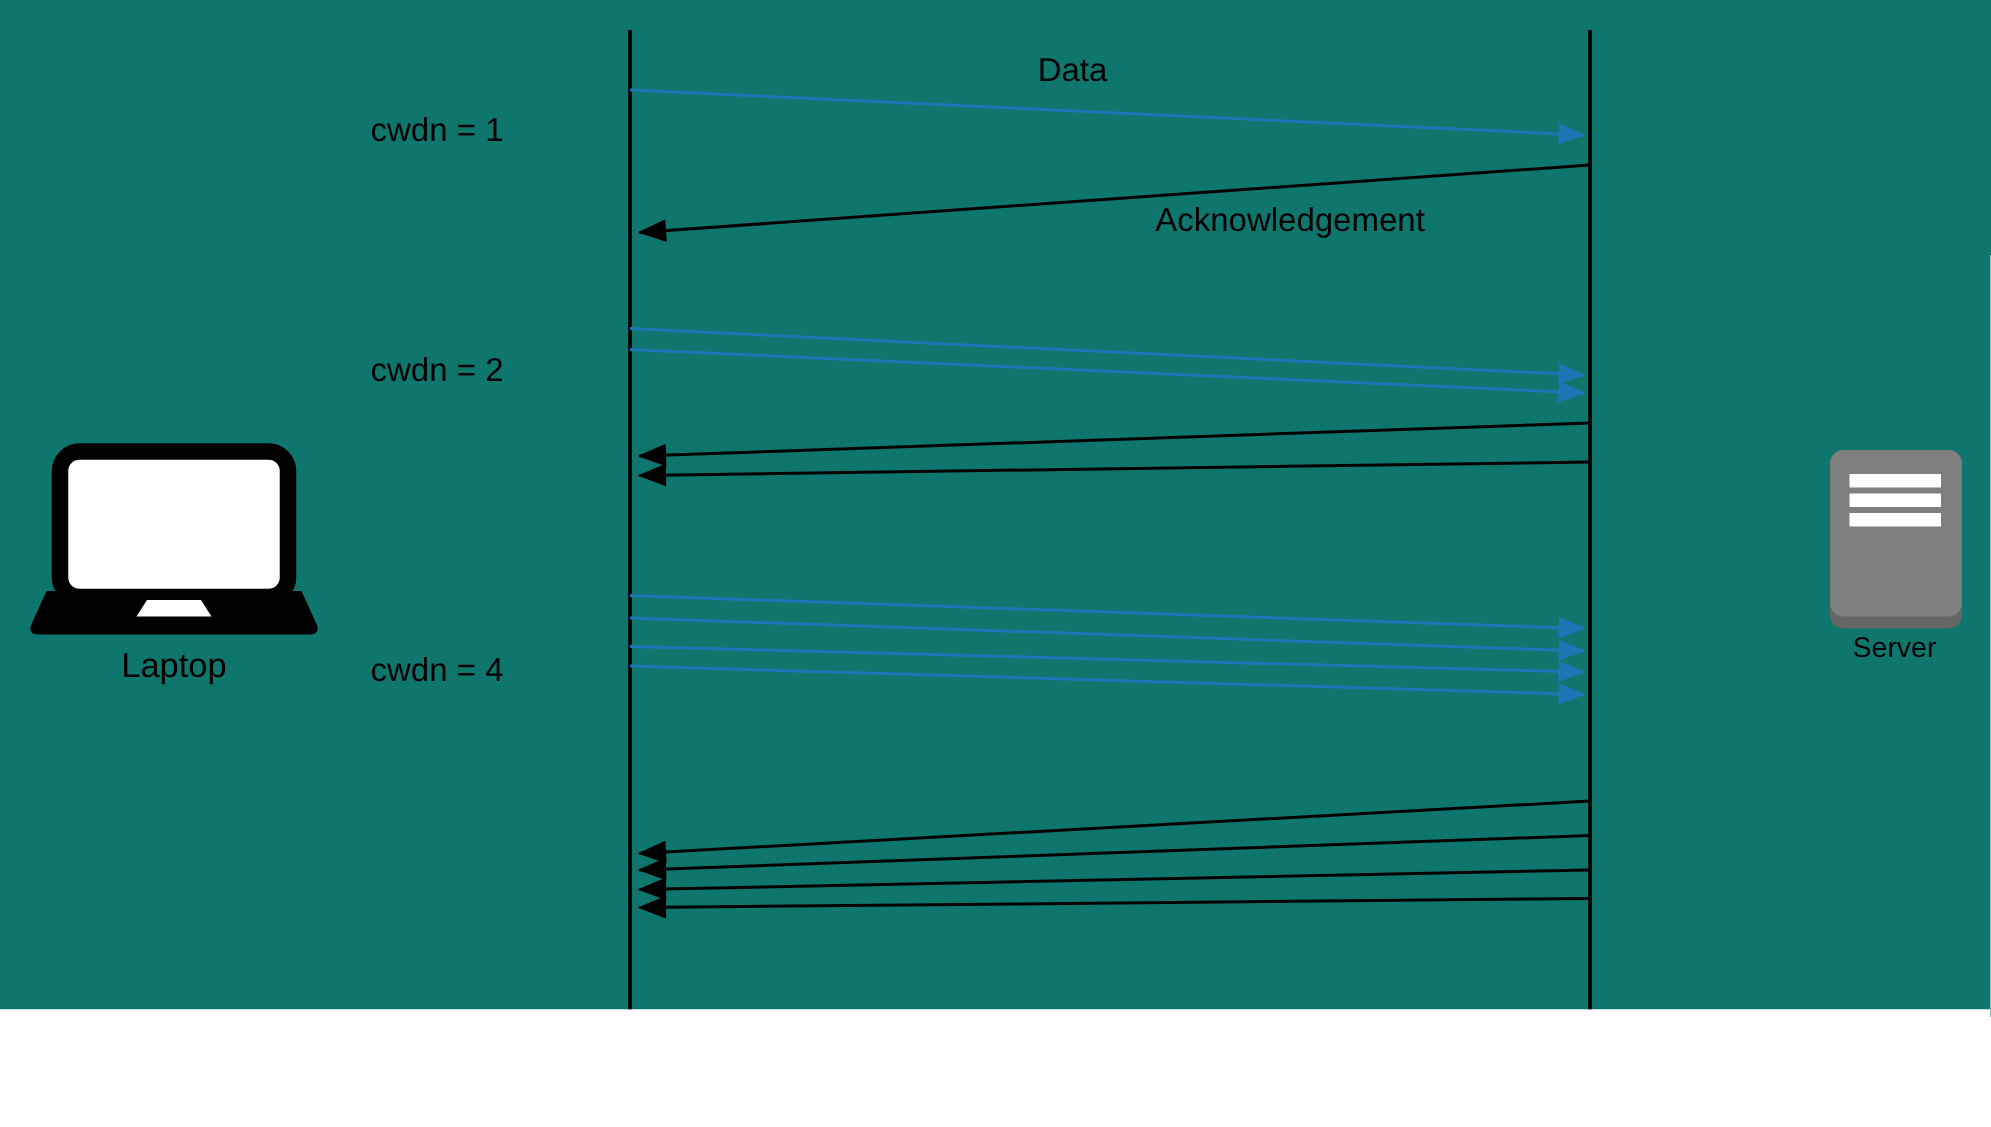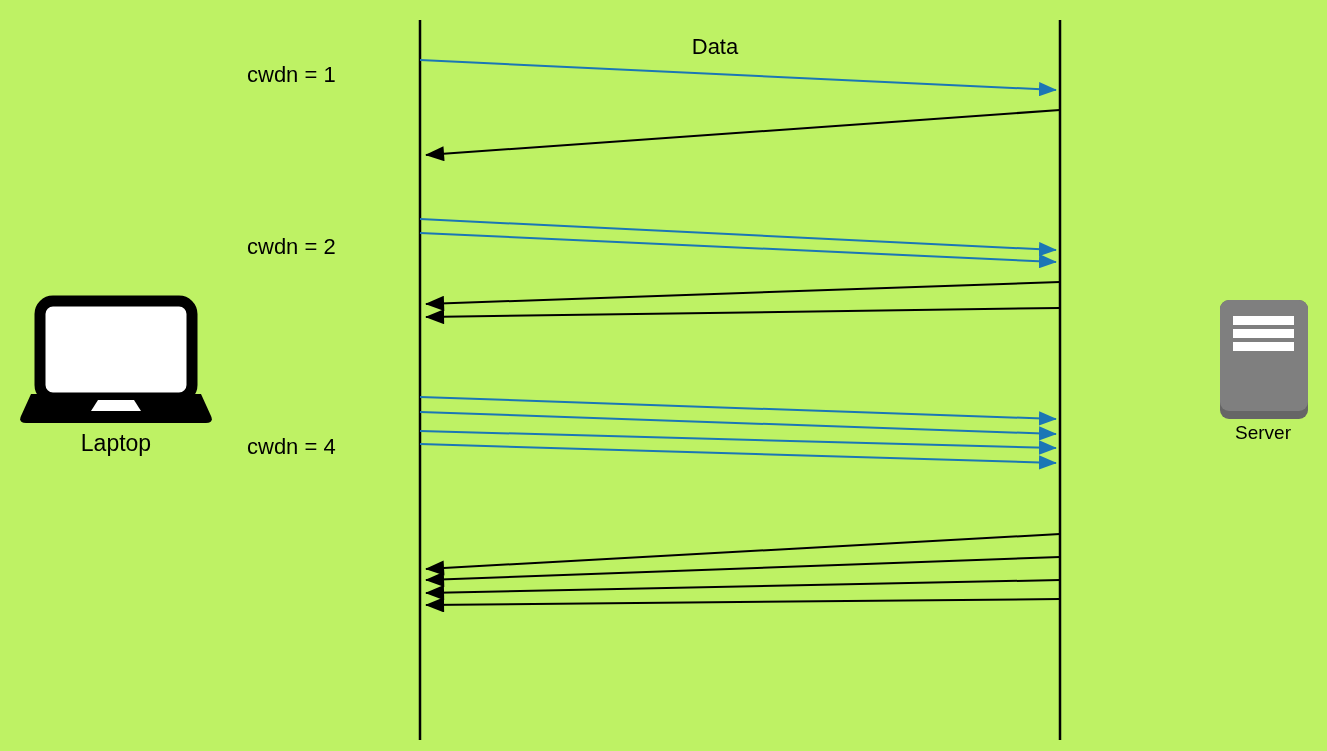--- a/index.html
+++ b/index.html
@@ -1,20 +1,20 @@
 <!DOCTYPE html>
 <html><head>
 <meta charset="utf-8">
 <style>
   html, body { margin: 0; padding: 0; background: #ffffff; }
   .canvas {
     position: relative;
     width: 1327px;
-    height: 751px;
-    background: #bef264;
+    height: 673px;
+    background: #0f766e;
     font-family: "Liberation Sans", sans-serif;
     overflow: hidden;
   }
   .lbl {
     position: absolute;
     font-size: 22px;
     color: #000000;
     text-align: center;
     white-space: nowrap;
     line-height: 26px;
@@ -52,21 +52,22 @@
         <line x1="420" y1="431" x2="1056" y2="448" stroke="#1B76B5" stroke-width="2" marker-end="url(#arrow-data)"></line>
         <line x1="420" y1="444" x2="1056" y2="463" stroke="#1B76B5" stroke-width="2" marker-end="url(#arrow-data)"></line>
         <line x1="1060" y1="534" x2="426" y2="569" stroke="#000000" stroke-width="2" marker-end="url(#arrow-ack)"></line>
         <line x1="1060" y1="557" x2="426" y2="580" stroke="#000000" stroke-width="2" marker-end="url(#arrow-ack)"></line>
         <line x1="1060" y1="580" x2="426" y2="593" stroke="#000000" stroke-width="2" marker-end="url(#arrow-ack)"></line>
         <line x1="1060" y1="599" x2="426" y2="605" stroke="#000000" stroke-width="2" marker-end="url(#arrow-ack)"></line>
       </g>
   </svg>
 
   <div class="lbl" style="left:655px; top:34px; width:120px;">Data</div>
-  <div class="lbl" style="left:247px; top:62px; text-align:center;">cwdn = 1</div>
+  <div class="lbl" style="left:750px; top:134px; width:220px;">Acknowledgement</div>
+  <div class="lbl" style="left:247px; top:74px; text-align:center;">cwdn = 1</div>
   <div class="lbl" style="left:247px; top:234px; text-align:left;">cwdn = 2</div>
   <div class="lbl" style="left:247px; top:434px; text-align:center;">cwdn = 4</div>
   <div class="lbl" style="left:56px; top:430px; width:120px; font-size:23px;">Laptop</div>
   <div class="lbl" style="left:1203px; top:420px; width:120px; font-size:19px;">Server</div>
 
   <div class="icon-wrap" style="left:20px; top:294px; width:192px; height:132px;">
     <svg width="192" height="132" viewBox="0 0 192 132">
       <rect x="20" y="7" width="152" height="97" rx="13" fill="#ffffff" stroke-width="11" stroke="#000000"></rect>
       <path d="M 6 129 Q -2 129 1 122 L 11 100 L 181 100 L 191 122 Q 194 129 186 129 Z" fill="#000000"></path>
       <path d="M 78 106 L 114 106 L 121 117 L 71 117 Z" fill="#ffffff"></path>

